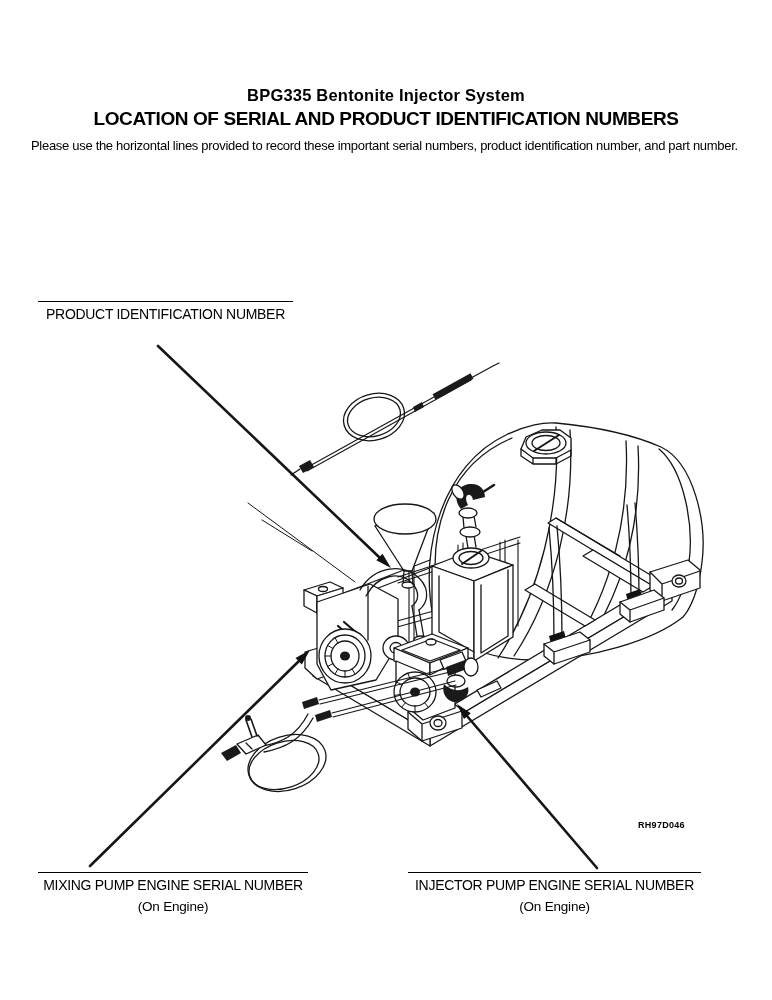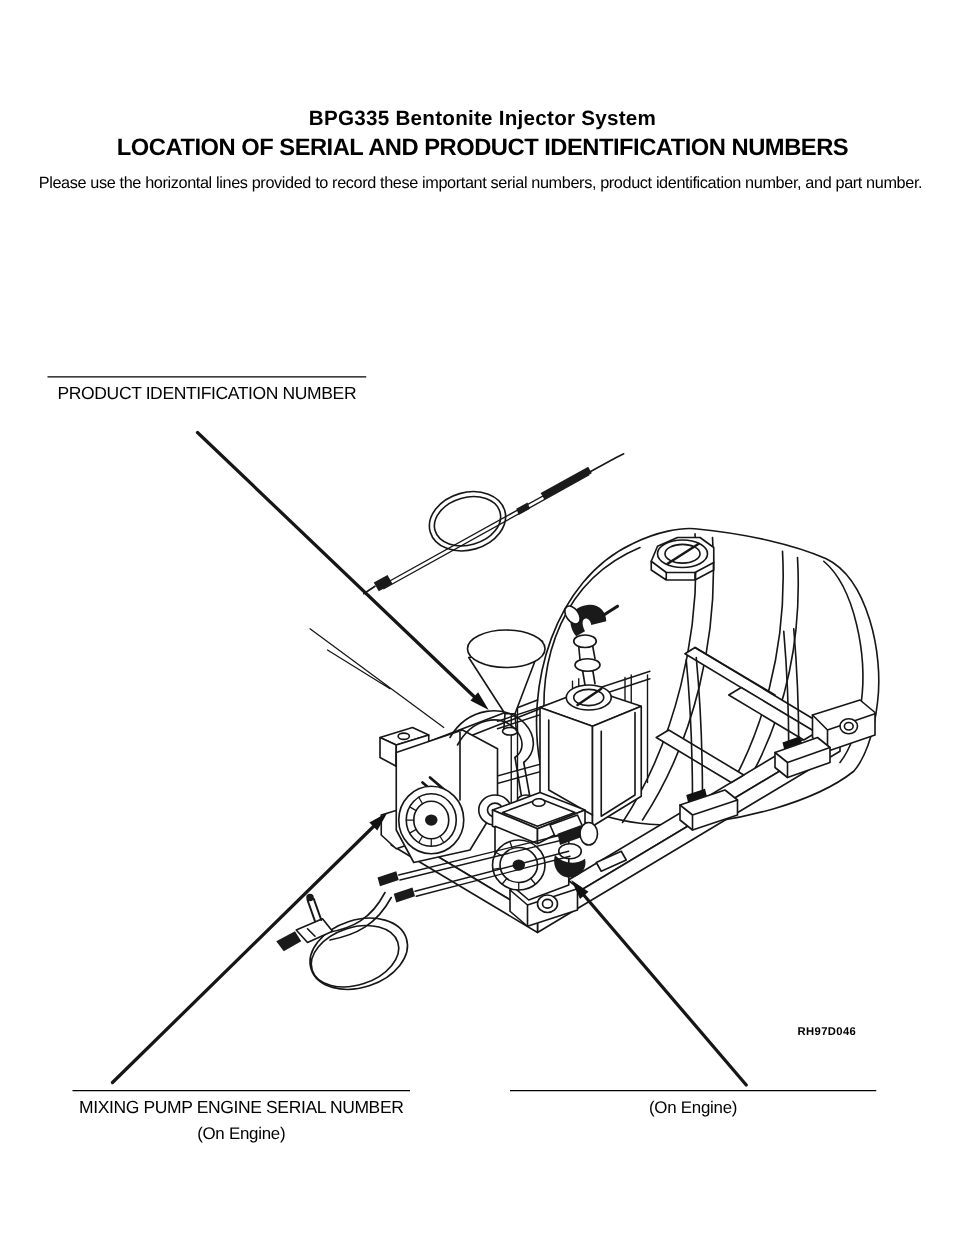--- a/index.html
+++ b/index.html
@@ -17,21 +17,21 @@
   }
   .doc-intro{
     position:absolute;top:137px;left:31px;width:712px;
     font-size:13px;line-height:17px;letter-spacing:-0.3px;
   }
   .callout{position:absolute;text-align:center;}
   .callout .rule{border-top:1.7px solid #000;height:0;margin-bottom:3px;}
   .callout .label{font-size:14px;letter-spacing:-0.3px;line-height:19px;white-space:nowrap;}
   .callout .sublabel{font-size:13.5px;letter-spacing:-0.2px;line-height:19px;margin-top:2px;}
   #callout-product-id{left:38px;top:301px;width:255px;}
-  #callout-mixing{left:38px;top:872px;width:270px;margin-left:20px;}
+  #callout-mixing{left:38px;top:872px;width:270px;}
   #callout-injector{left:408px;top:872px;width:293px;}
   .fig-code{
     position:absolute;left:626px;top:820px;font-size:9px;font-weight:700;letter-spacing:0.3px;margin-left:12px;
   }
   svg#illustration{position:absolute;left:0;top:0;}
 </style>
 </head>
 <body>
 
 <div id="page">
@@ -222,18 +222,19 @@
   </div>
 
   <div class="callout" id="callout-mixing">
     <div class="rule"></div>
     <div class="label">MIXING PUMP ENGINE SERIAL NUMBER</div>
     <div class="sublabel">(On Engine)</div>
   </div>
 
   <div class="callout" id="callout-injector">
     <div class="rule"></div>
+    <div class="label">INJECTOR PUMP ENGINE SERIAL NUMBER</div>
     <div class="sublabel">(On Engine)</div>
   </div>
 
   <div class="fig-code">RH97D046</div>
 
 </div>
 
 </body></html>

